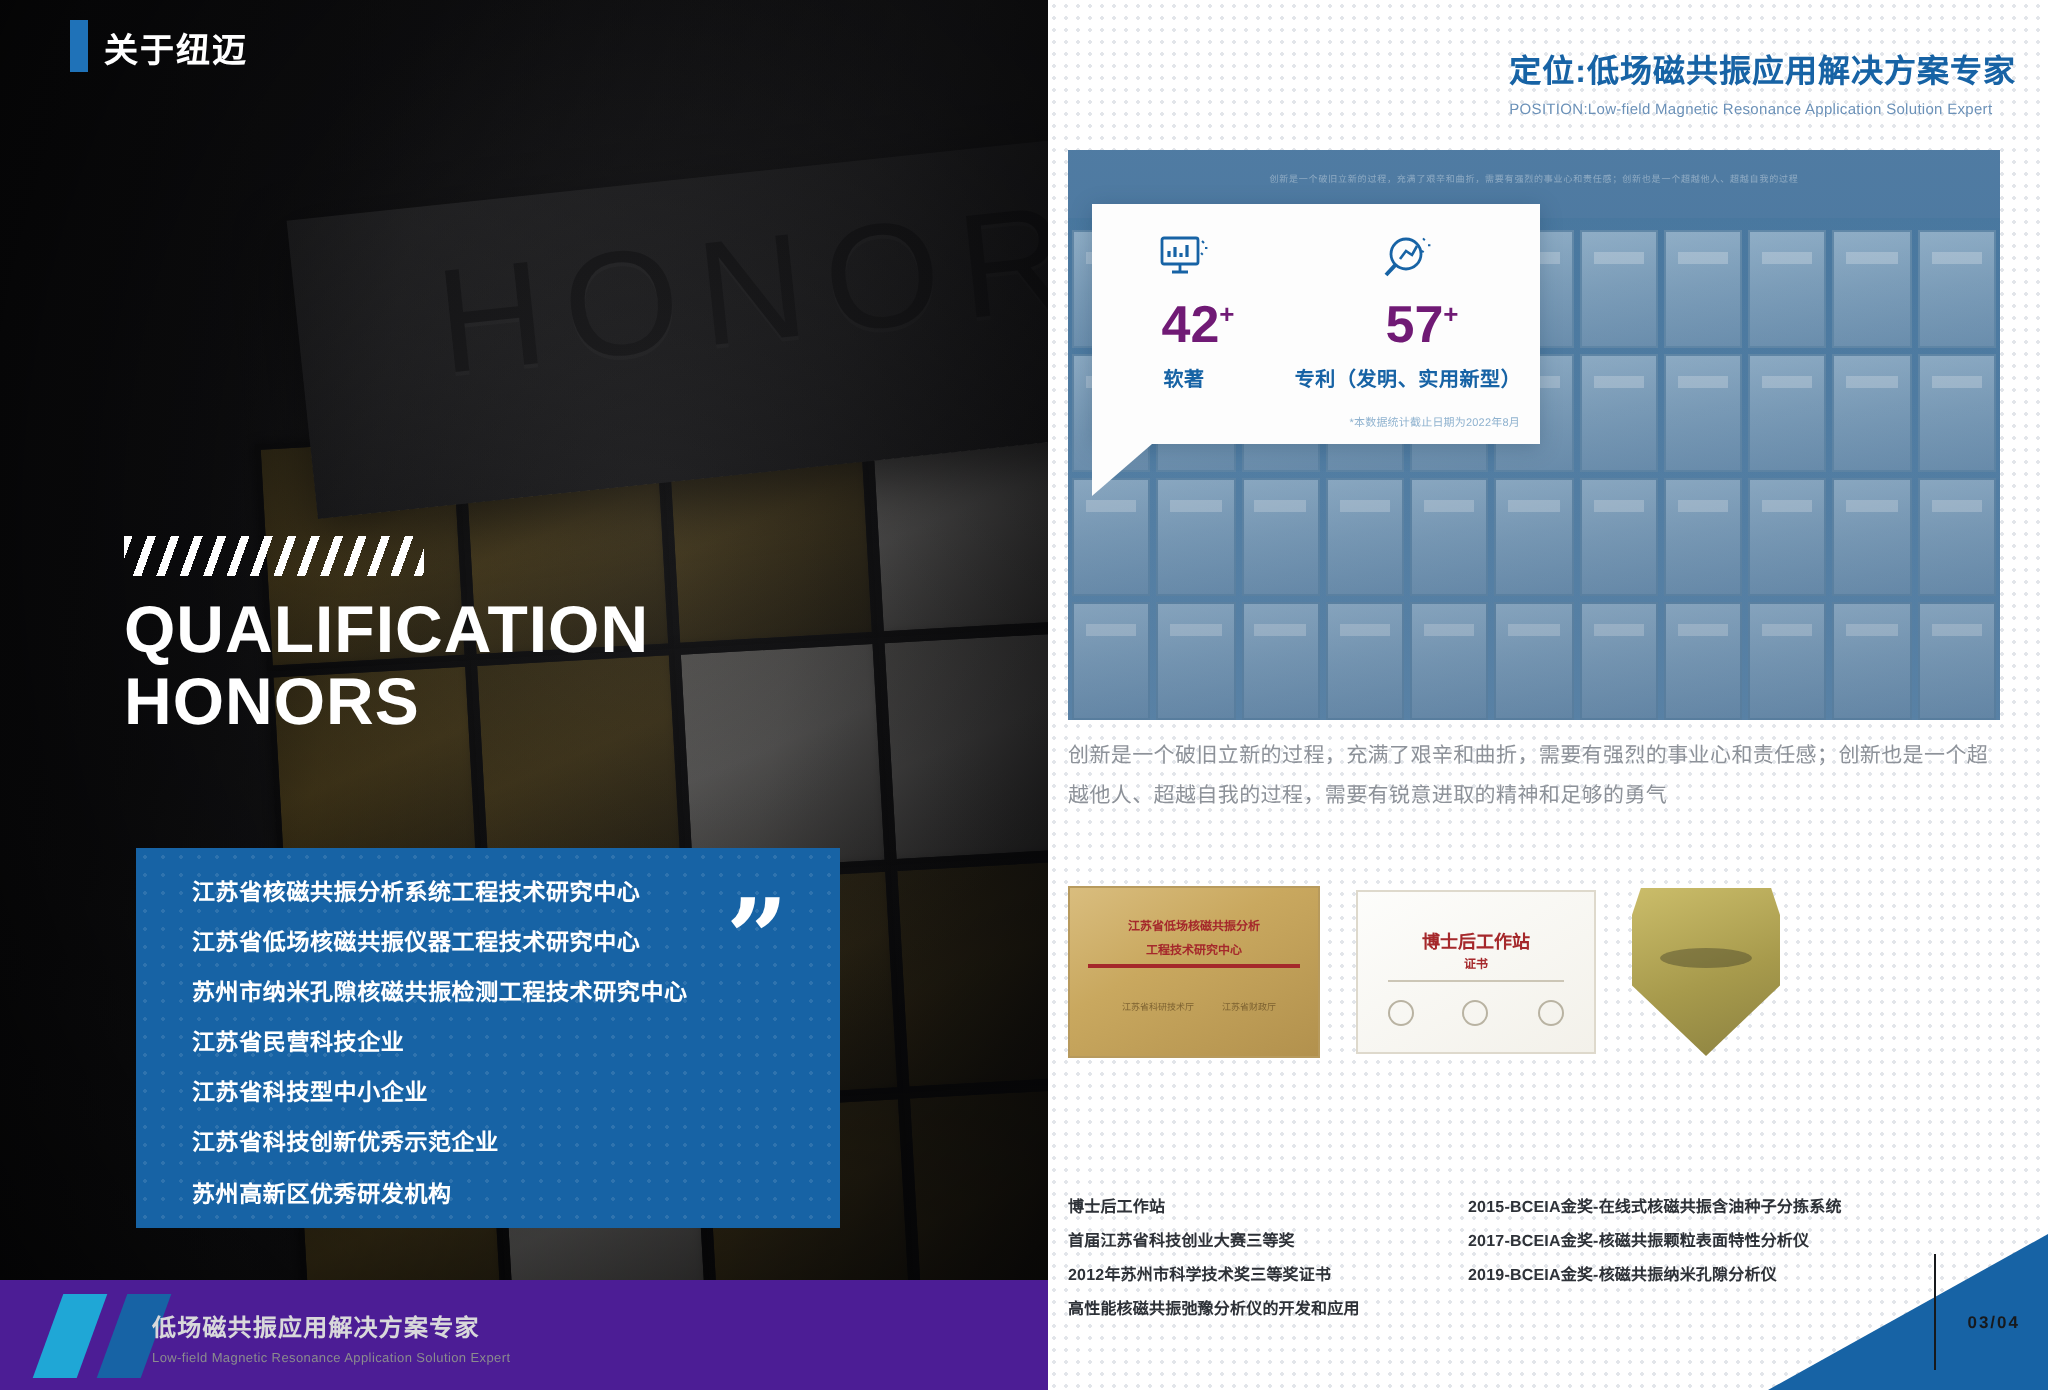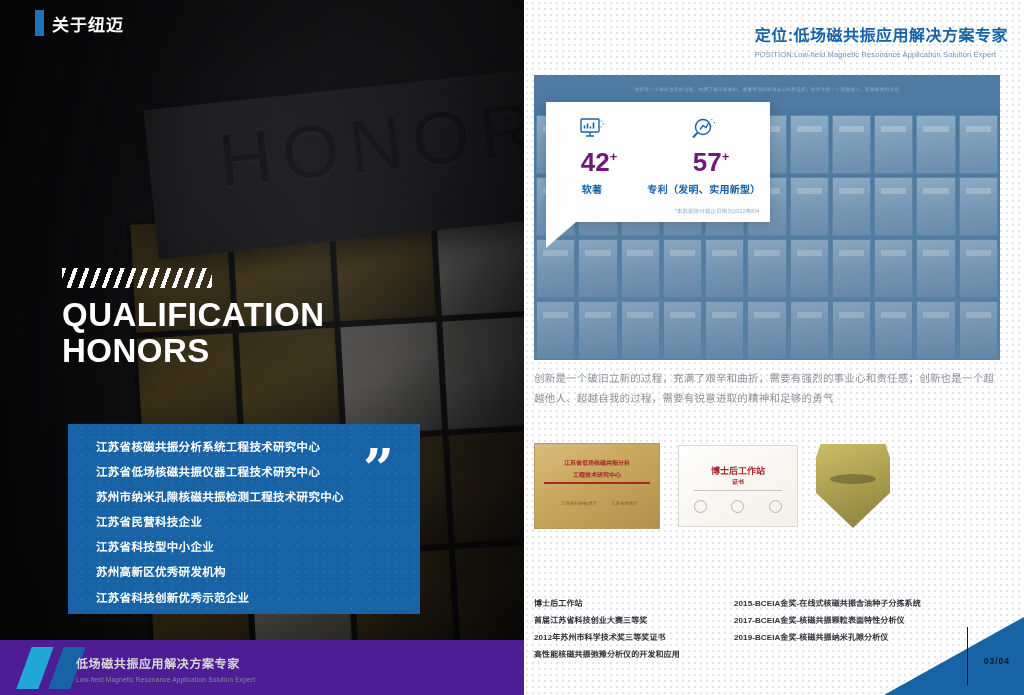--- a/index.html
+++ b/index.html
@@ -181,22 +181,22 @@
     </div>
 
     <div class="blue-card">
       <div class="quote-mark">”</div>
       <ul id="qual-list">
           <li>江苏省核磁共振分析系统工程技术研究中心</li>
           <li>江苏省低场核磁共振仪器工程技术研究中心</li>
           <li>苏州市纳米孔隙核磁共振检测工程技术研究中心</li>
           <li>江苏省民营科技企业</li>
           <li>江苏省科技型中小企业</li>
+          <li>江苏省科技创新优秀示范企业</li>
           <li>苏州高新区优秀研发机构</li>
-          <li>江苏省科技创新优秀示范企业</li>
         </ul>
     </div>
 
     <div class="footer-left">
       <span class="fbar c1"></span>
       <span class="fbar c2"></span>
       <div class="f-cn">低场磁共振应用解决方案专家</div>
       <div class="f-en">Low-field Magnetic Resonance Application Solution Expert</div>
     </div>
   </div>

